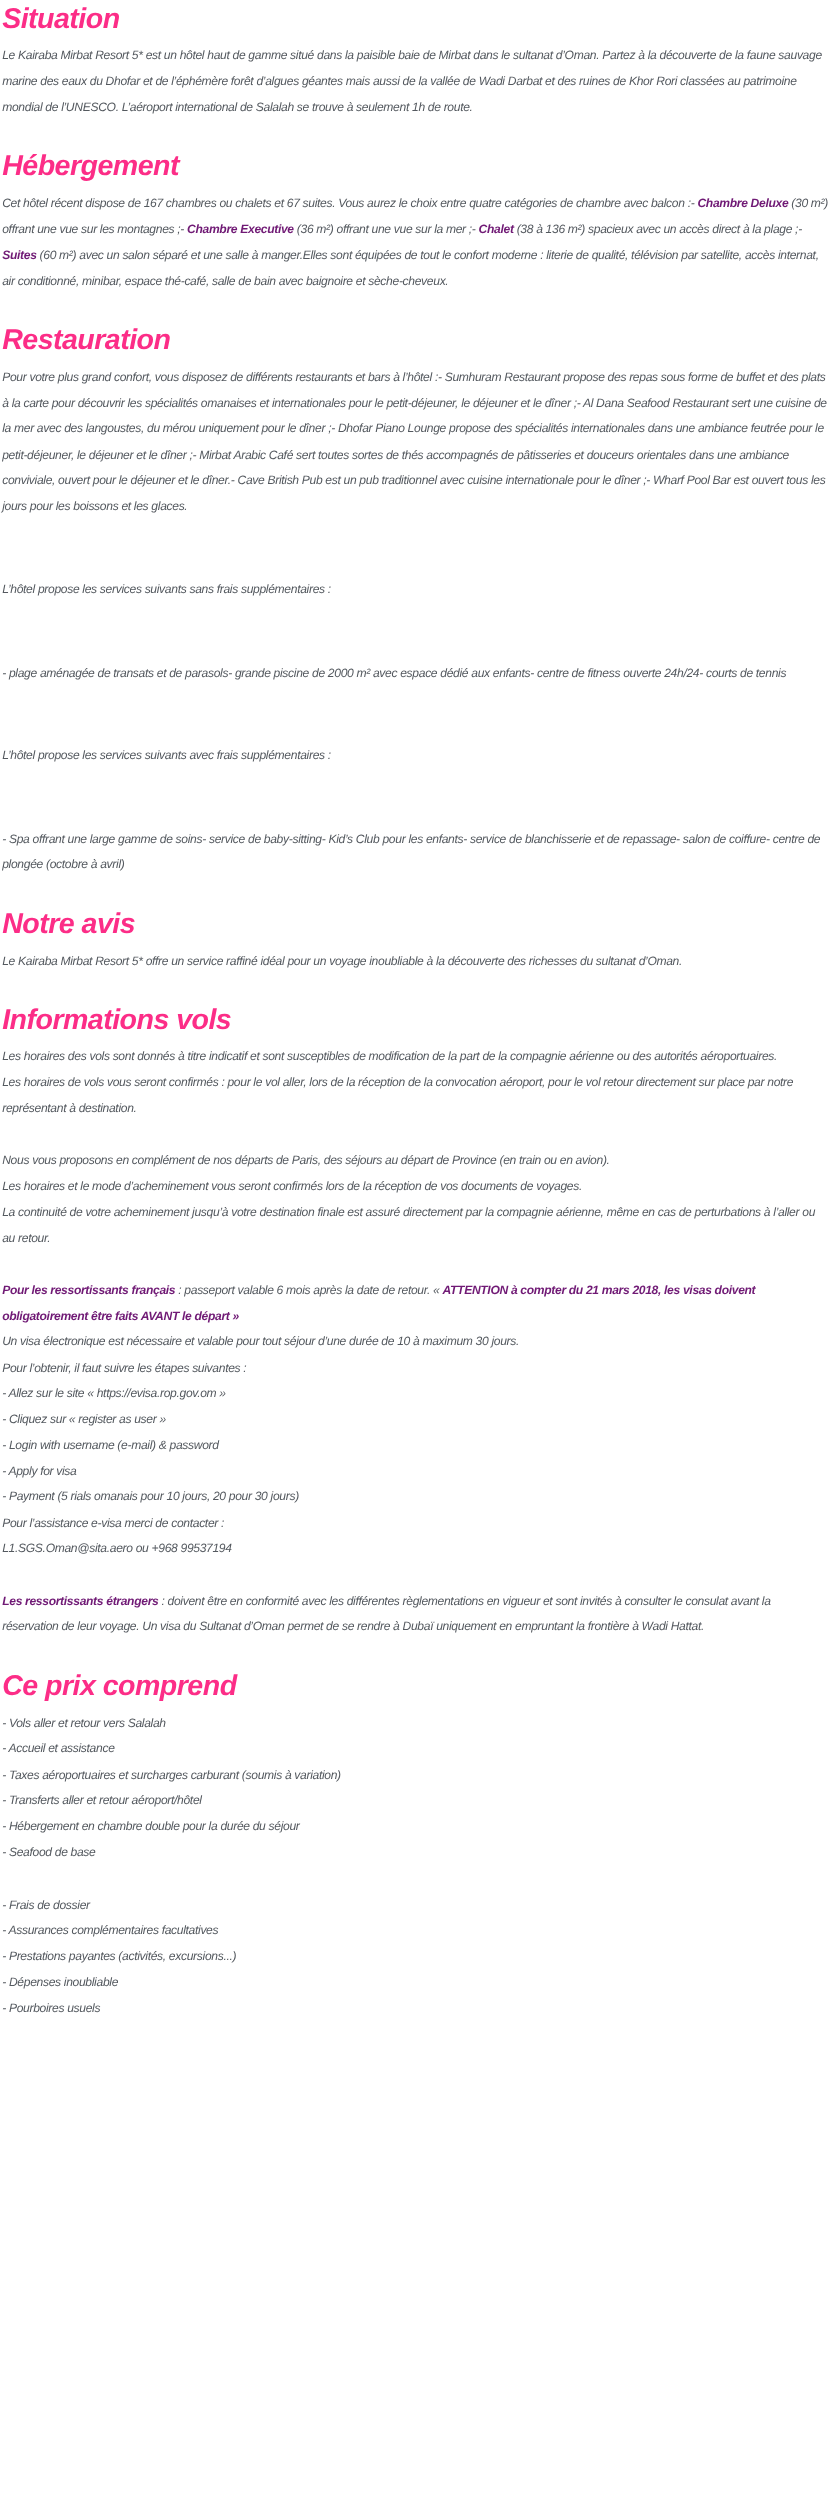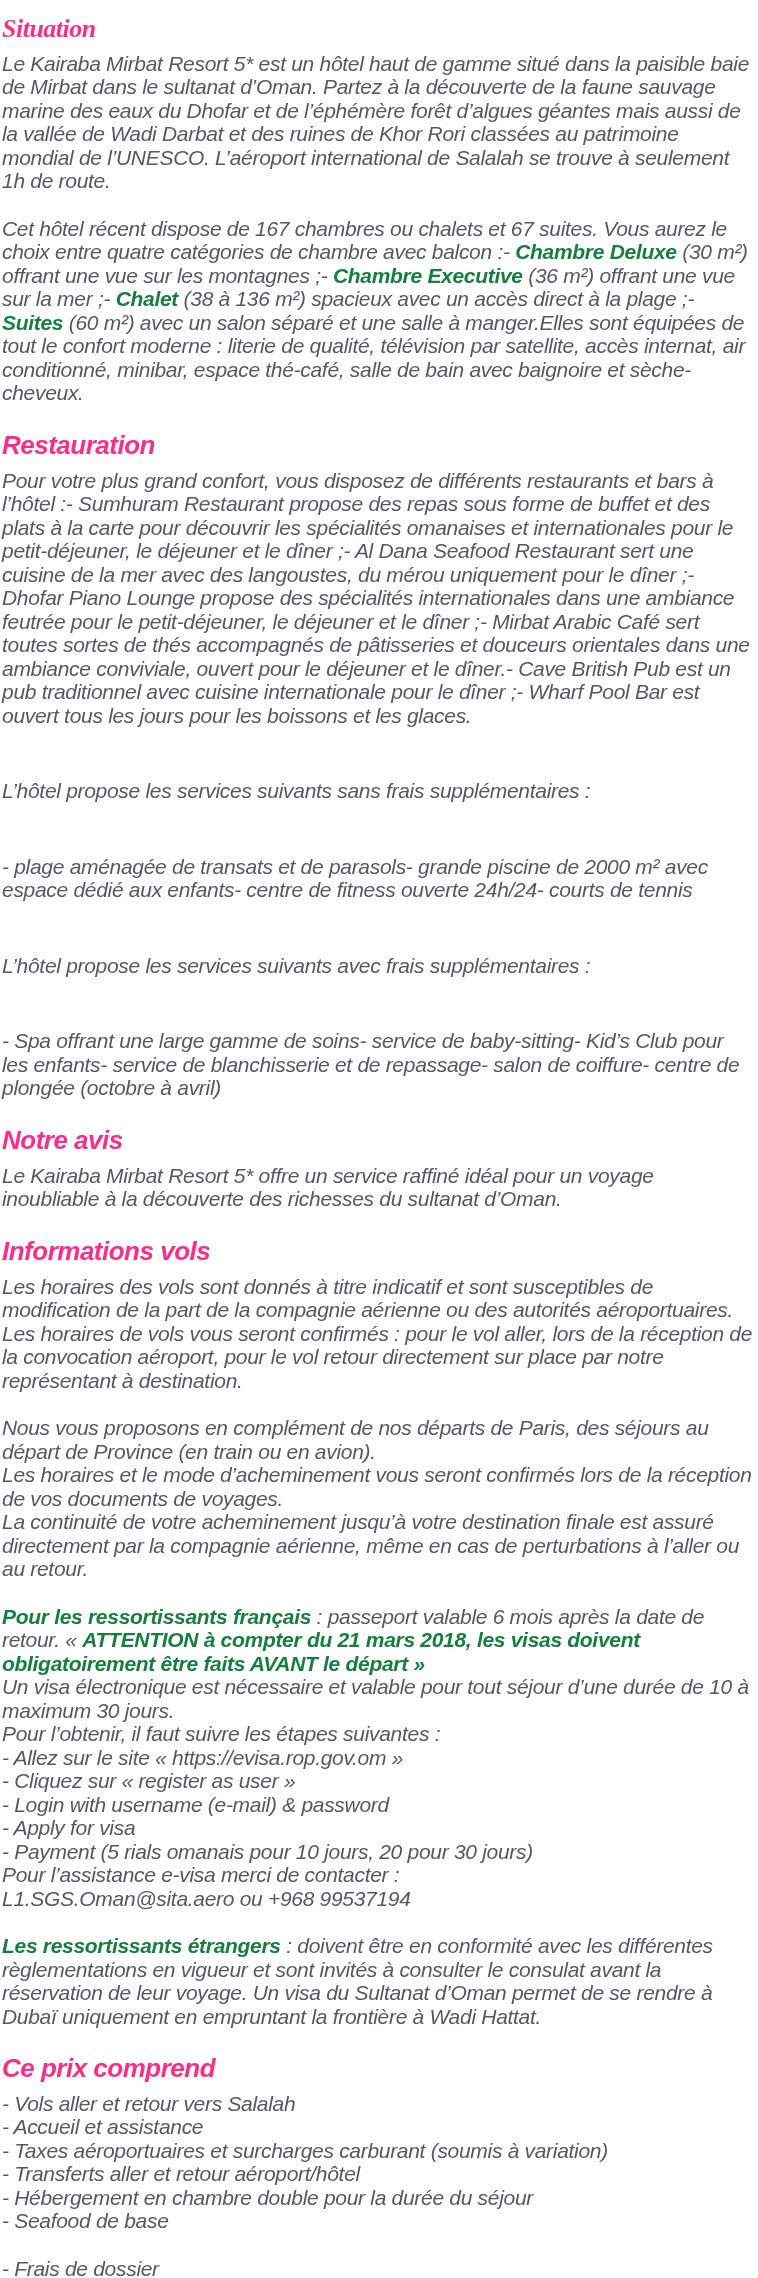--- a/index.html
+++ b/index.html
@@ -20,47 +20,47 @@
   h2.section-title {
     color: #fc2d87;
     font-style: italic;
     font-weight: 700;
     font-size: 26px;
     line-height: 1.15;
     letter-spacing: -0.5px;
     margin: 26px 0 8px 0;
   }
   h2.section-title:first-child {
-    margin-top: 12px;
-    font-family: Liberation Serif, serif;
+    margin-top: 0;
   }
   p.body-text {
     color: #54595f;
     font-style: italic;
     font-weight: 400;
-    font-size: 21px;
+    font-size: 11px;
     line-height: 23.5px;
     letter-spacing: -0.3px;
     margin: 0 0 24px 0;
   }
   p.body-text strong {
     font-weight: 700;
     font-style: italic;
-    color: #15803d;
+    color: #701a75;
   }
   .spacer {
     height: 28px;
   }
 </style>
 </head>
 <body>
 
 <main class="sheet">
     <h2 class="section-title">Situation</h2>
     <p class="body-text"><span>Le Kairaba Mirbat Resort 5* est un hôtel haut de gamme situé dans la paisible baie de Mirbat dans le sultanat d’Oman. Partez à la découverte de la faune sauvage marine des eaux du Dhofar et de l’éphémère forêt d’algues géantes mais aussi de la vallée de Wadi Darbat et des ruines de Khor Rori classées au patrimoine mondial de l’UNESCO. L’aéroport international de Salalah se trouve à seulement 1h de route.</span></p>
+    <h2 class="section-title">Hébergement</h2>
     <p class="body-text"><span>Cet hôtel récent dispose de 167 chambres ou chalets et 67 suites. Vous aurez le choix entre quatre catégories de chambre avec balcon :- </span><strong>Chambre Deluxe</strong><span> (30 m²) offrant une vue sur les montagnes ;- </span><strong>Chambre Executive</strong><span> (36 m²) offrant une vue sur la mer ;- </span><strong>Chalet</strong><span> (38 à 136 m²) spacieux avec un accès direct à la plage ;- </span><strong>Suites</strong><span> (60 m²) avec un salon séparé et une salle à manger.Elles sont équipées de tout le confort moderne : literie de qualité, télévision par satellite, accès internat, air conditionné, minibar, espace thé-café, salle de bain avec baignoire et sèche-cheveux.</span></p>
     <h2 class="section-title">Restauration</h2>
     <p class="body-text"><span>Pour votre plus grand confort, vous disposez de différents restaurants et bars à l’hôtel :- Sumhuram Restaurant propose des repas sous forme de buffet et des plats à la carte pour découvrir les spécialités omanaises et internationales pour le petit-déjeuner, le déjeuner et le dîner ;- Al Dana Seafood Restaurant sert une cuisine de la mer avec des langoustes, du mérou uniquement pour le dîner ;- Dhofar Piano Lounge propose des spécialités internationales dans une ambiance feutrée pour le petit-déjeuner, le déjeuner et le dîner ;- Mirbat Arabic Café sert toutes sortes de thés accompagnés de pâtisseries et douceurs orientales dans une ambiance conviviale, ouvert pour le déjeuner et le dîner.- Cave British Pub est un pub traditionnel avec cuisine internationale pour le dîner ;- Wharf Pool Bar est ouvert tous les jours pour les boissons et les glaces.</span></p>
     <div class="spacer"></div>
     <p class="body-text"><span>L’hôtel propose les services suivants sans frais supplémentaires :</span></p>
     <div class="spacer"></div>
     <p class="body-text"><span>- plage aménagée de transats et de parasols- grande piscine de 2000 m² avec espace dédié aux enfants- centre de fitness ouverte 24h/24- courts de tennis</span></p>
     <div class="spacer"></div>
     <p class="body-text"><span>L’hôtel propose les services suivants avec frais supplémentaires :</span></p>
     <div class="spacer"></div>

